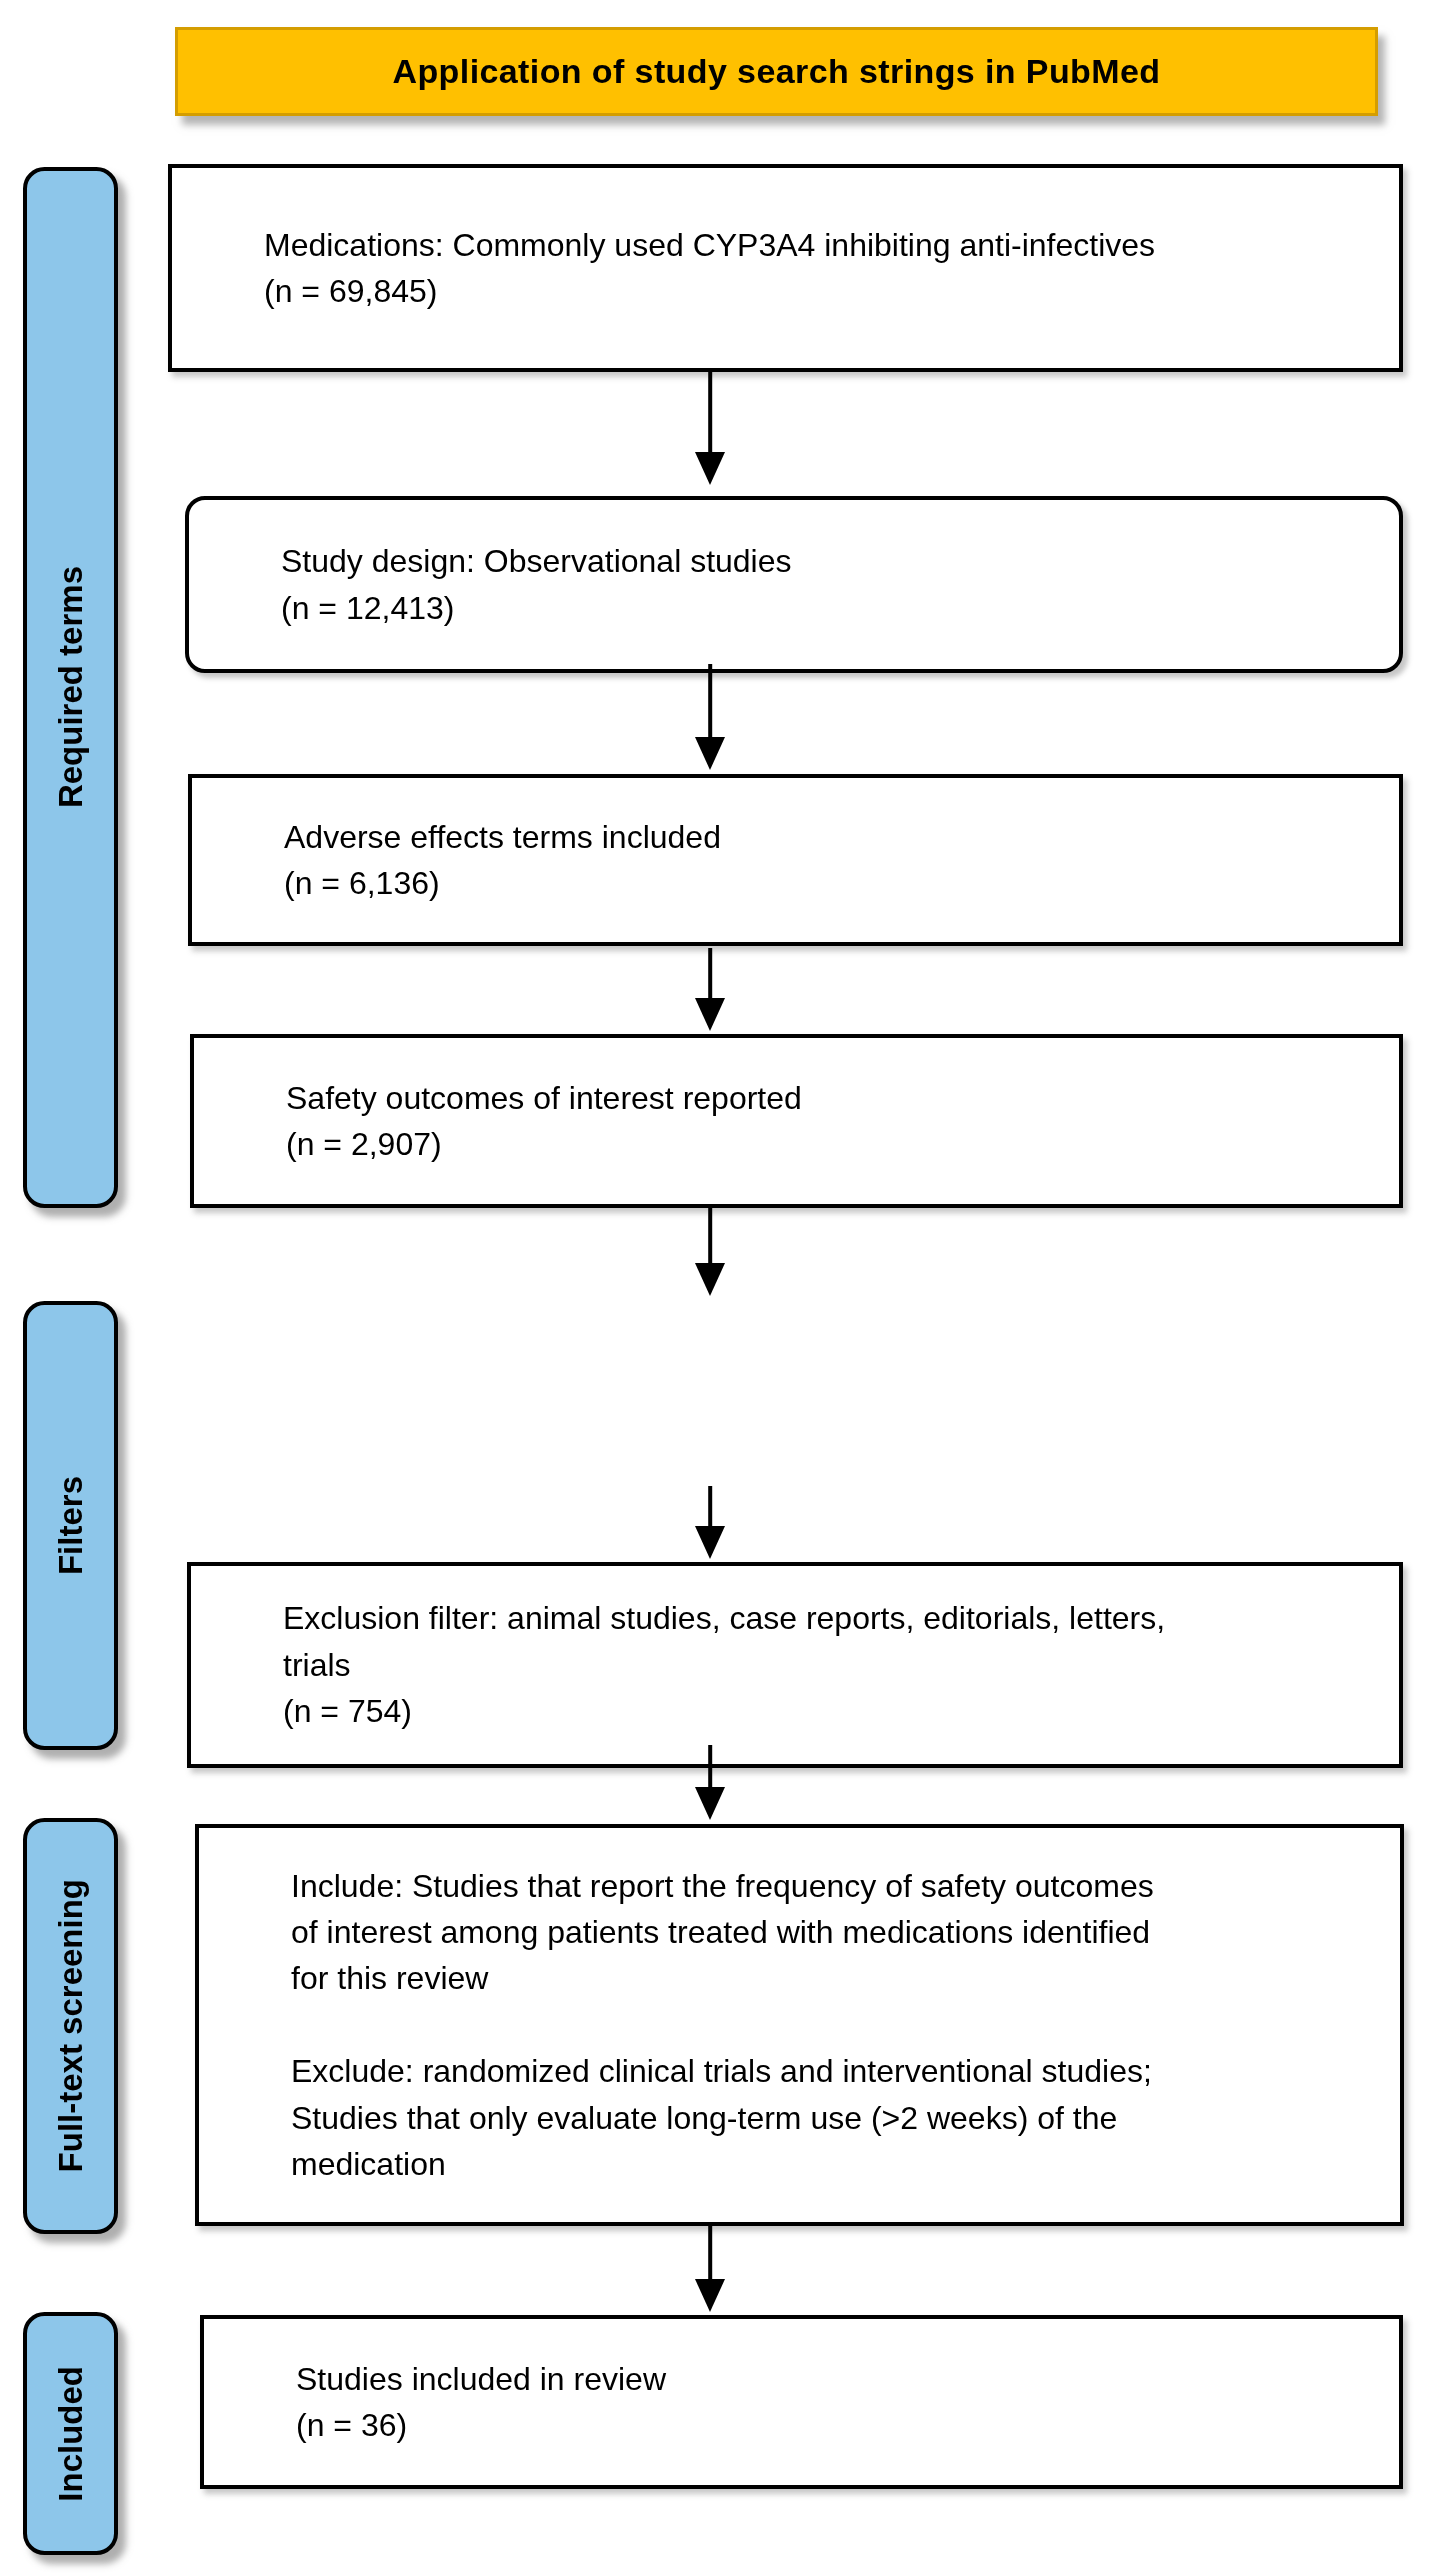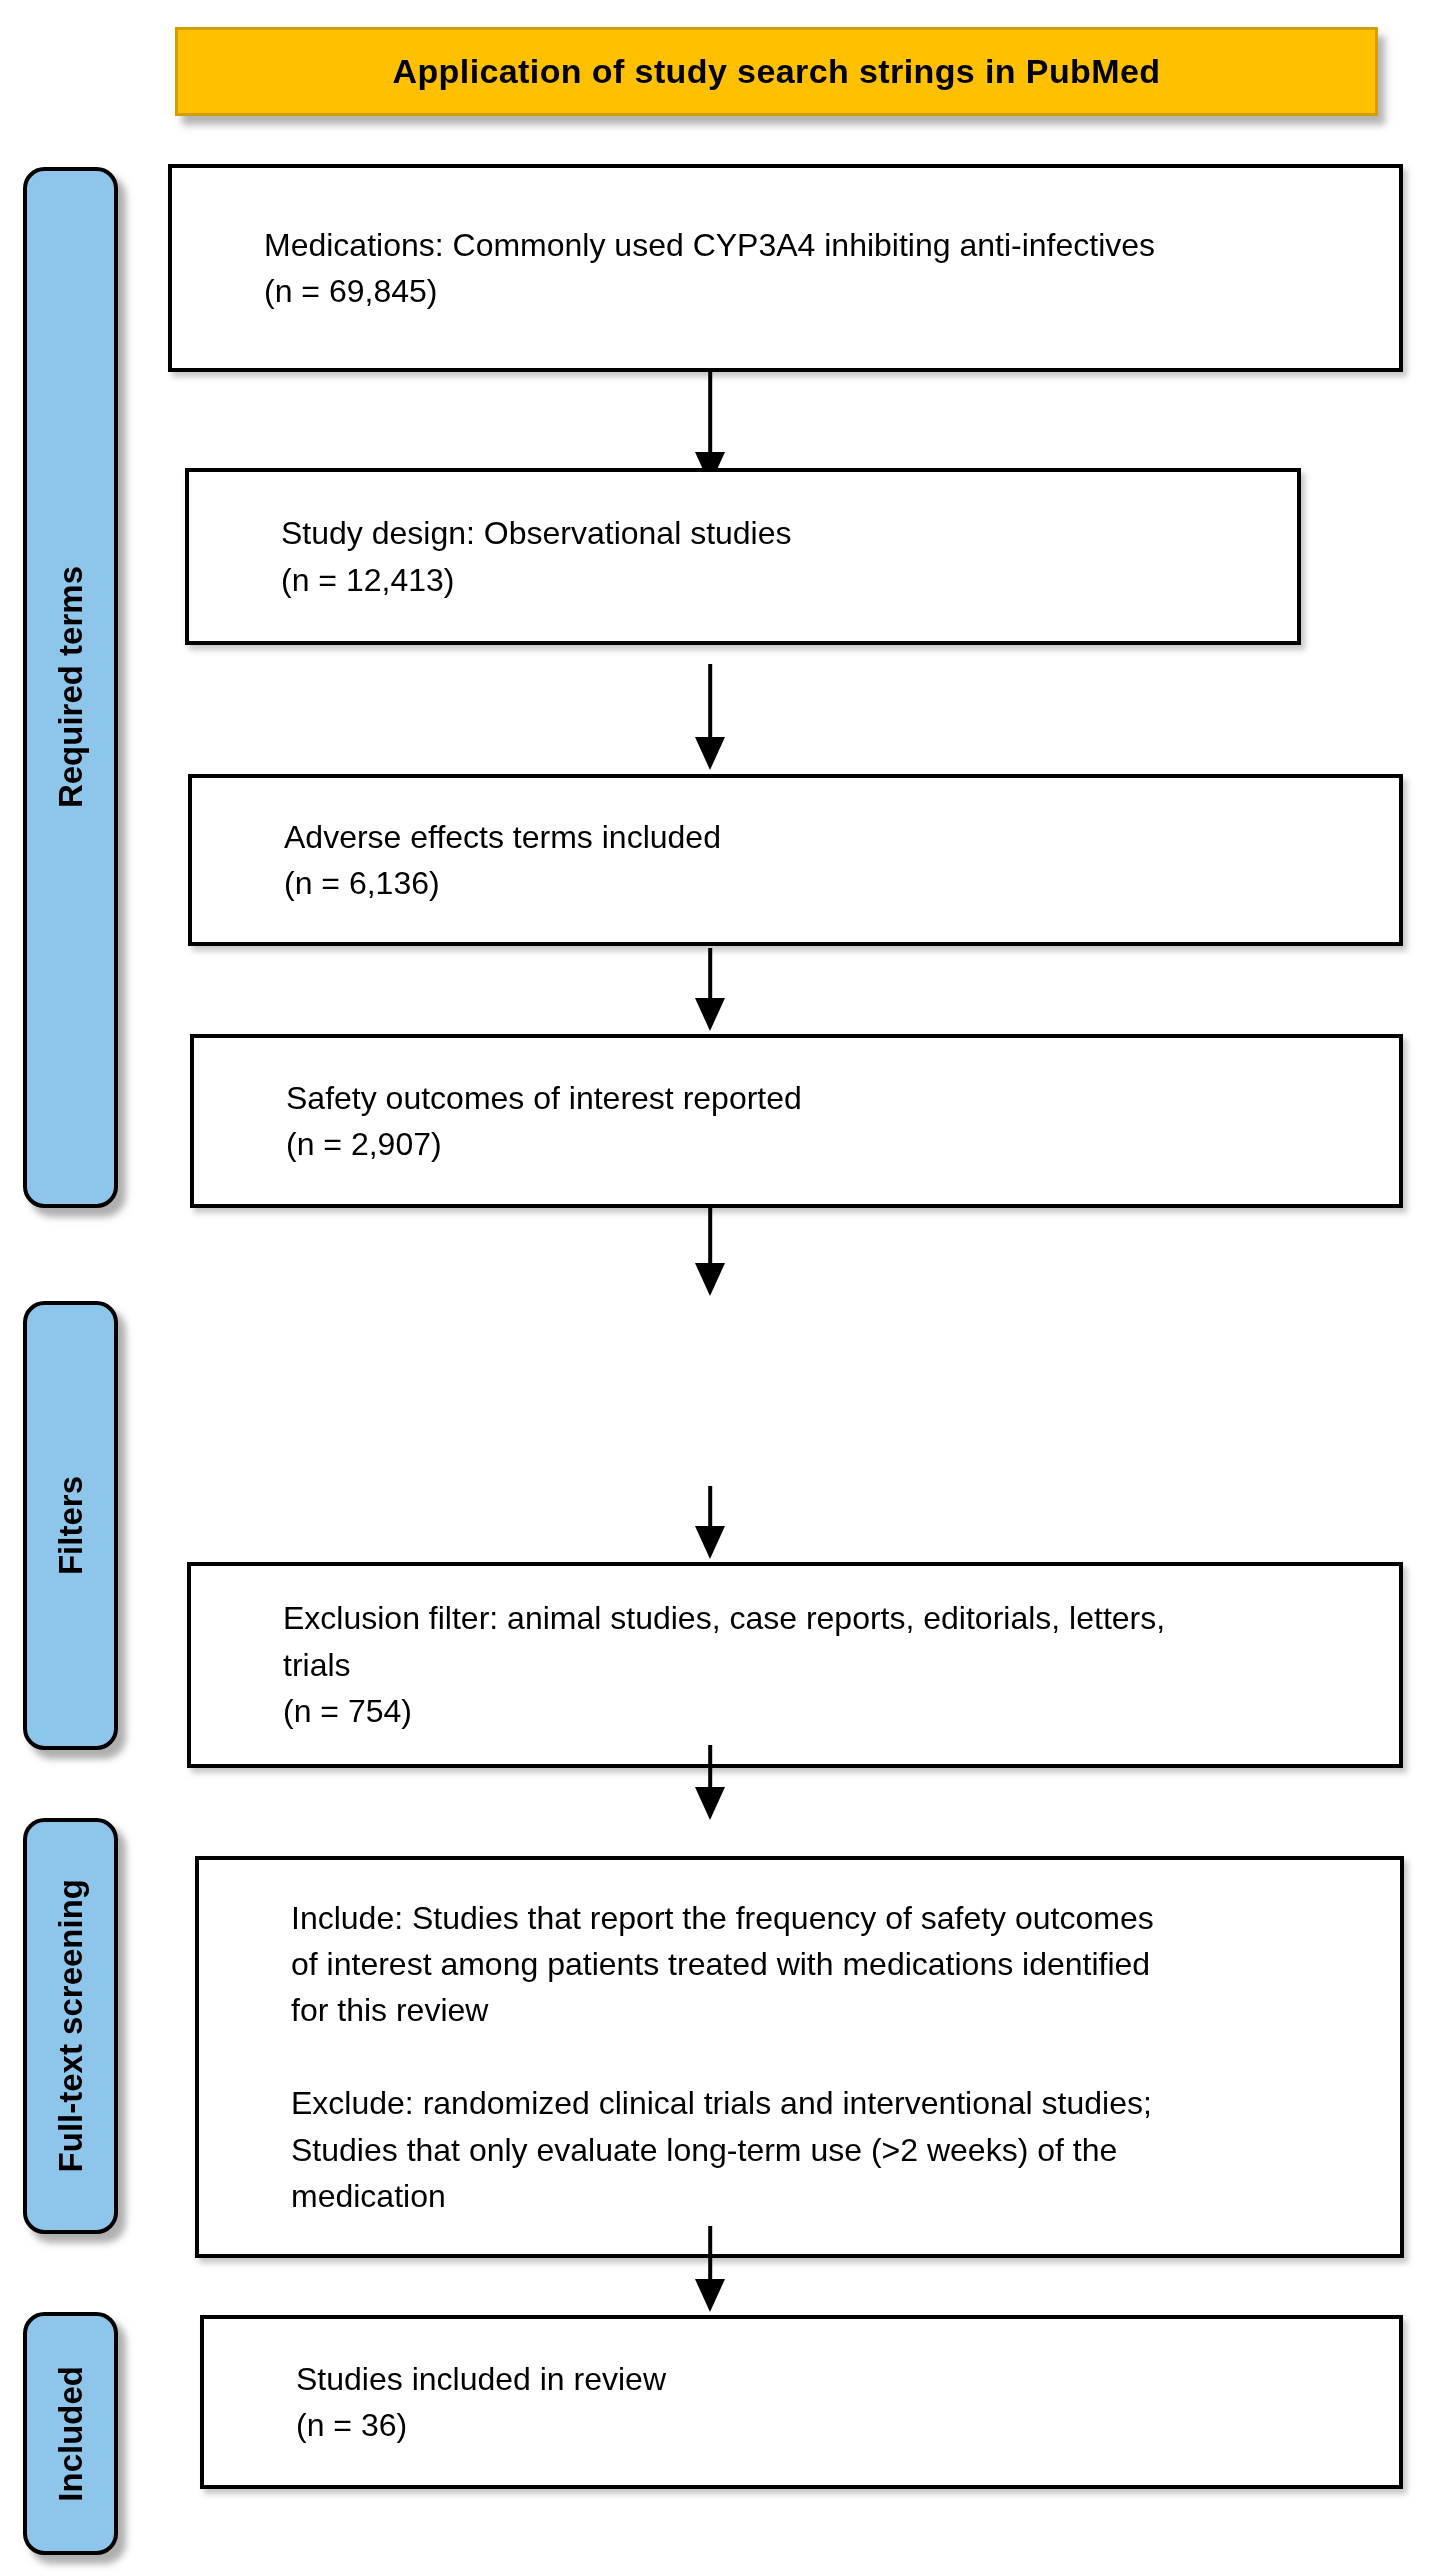--- a/index.html
+++ b/index.html
@@ -67,26 +67,26 @@
     box-shadow:4.3px 5px 5.7px rgba(130,130,130,.45);
     display:flex;align-items:center;
     box-sizing:border-box;
   }
   .flow-box .box-text{
     white-space:pre-line;
     font-size:32px;line-height:1.45;
     padding:7.2px 7.2px 7.2px 92px;
   }
   .b1{left:168px;top:164px;width:1235px;height:208px;}
-  .b2{left:185px;top:468px;width:1116px;height:177px;}
+  .b2{left:185px;top:496px;width:1218px;height:177px;border-radius:20px;}
   .b3{left:188px;top:774px;width:1215px;height:172px;}
   .b4{left:190px;top:1034px;width:1213px;height:174px;}
   .b5{left:184px;top:1303px;width:1219px;height:183px;}
   .b6{left:187px;top:1562px;width:1216px;height:206px;}
-  .b7{left:195px;top:1824px;width:1209px;height:402px;margin-top:32px;}
+  .b7{left:195px;top:1824px;width:1209px;height:402px;}
   .b8{left:200px;top:2315px;width:1203px;height:174px;}
 
   
   .arrow{
     position:absolute;left:694px;width:32px;
   }
   .arrow::before{              
     content:"";
     position:absolute;left:50%;transform:translateX(-50%);
     top:0;bottom:30px;width:3.6px;

